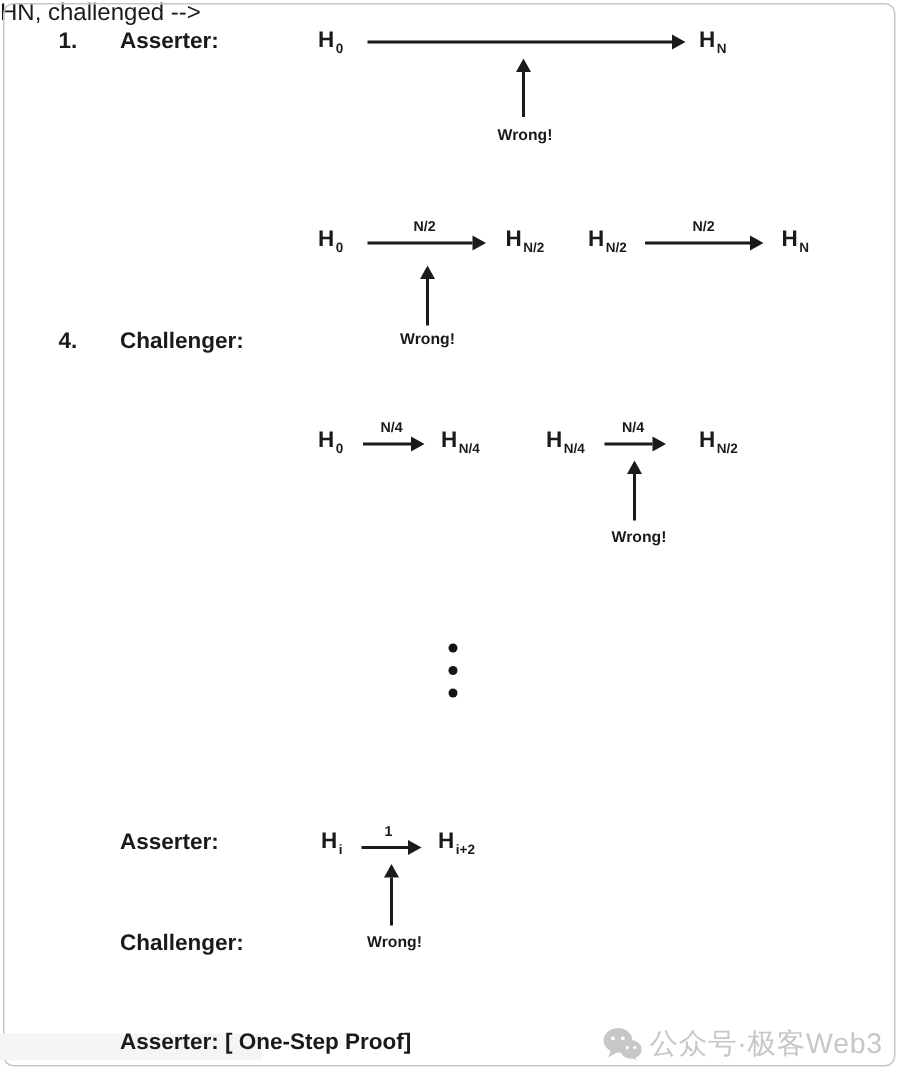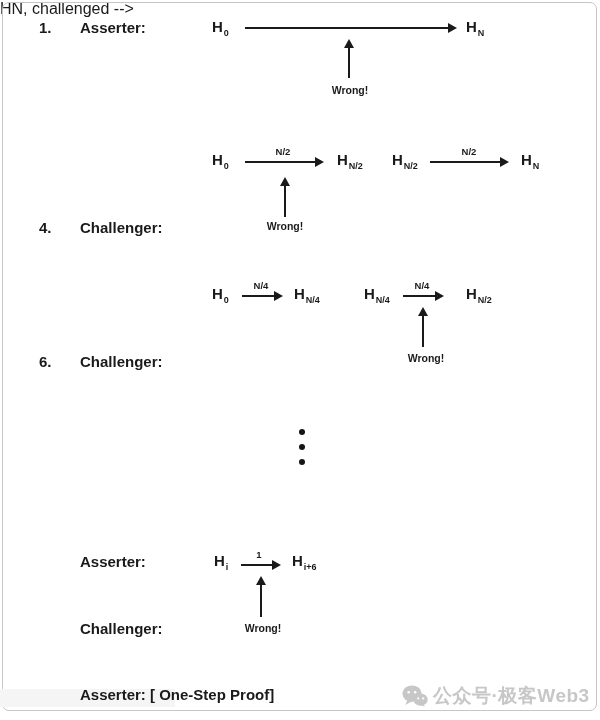--- a/index.html
+++ b/index.html
@@ -30,38 +30,35 @@
     border-bottom:9px solid #1a1a1a; border-left:5px solid transparent; border-right:5px solid transparent;
   }
   .alabel { position:absolute; font-size:9.5px; font-weight:700; transform:translateX(-50%); white-space:nowrap; }
   .wrong  { position:absolute; font-size:10.5px; font-weight:700; transform:translateX(-50%); white-space:nowrap; }
 
   .dot { position:absolute; width:6px; height:6px; border-radius:50%; background:#151515; }
 
   .band { position:absolute; left:0; top:689px; width:175px; height:18px; background:#f5f5f5; }
 
   .watermark { position:absolute; left:402px; top:683px; display:flex; align-items:center; gap:5px; }
-  .wm-text { font-size:19px; font-weight:700; color:#c7c7c7; letter-spacing:0.5px; white-space:nowrap; }
+  .wm-text { font-size:19px; font-weight:400; color:#c7c7c7; letter-spacing:0.5px; white-space:nowrap; }
 </style>
 </head>
 <body>
 
 <div class="canvas">
   <div class="frame"></div>
   <div class="band"></div>
 
   
   <div class="step" style="top:19px">
     <span class="num">1.</span><span class="role">Asserter:</span>
   </div>
   <div class="step" style="top:219px">
     <span class="num">4.</span><span class="role">Challenger:</span>
-  </div>
-  <div class="step" style="top:353px">
-    <span class="num">6.</span><span class="role">Challenger:</span>
   </div>
   <div class="step" style="top:553px">
     <span class="num"></span><span class="role">Asserter:</span>
   </div>
   <div class="step" style="top:620px">
     <span class="num"></span><span class="role">Challenger:</span>
   </div>
   <div class="step" style="top:686px">
     <span class="num"></span><span class="role">Asserter: [ One-Step Proof]</span>
   </div>
@@ -99,21 +96,21 @@
 
   
   <div class="dot" style="left:299px;top:429px"></div>
   <div class="dot" style="left:299px;top:444px"></div>
   <div class="dot" style="left:299px;top:459px"></div>
 
   
   <span class="term" style="left:214px;top:553px"><span>H</span><sub>i</sub></span>
   <div class="harrow" style="left:241px;top:564px;width:31px"></div>
   <div class="alabel" style="left:259px;top:549px">1</div>
-  <span class="term" style="left:292px;top:553px"><span>H</span><sub>i+6</sub></span>
+  <span class="term" style="left:292px;top:553px"><span>H</span><sub>i+2</sub></span>
   <div class="varrow" style="left:260px;top:585px;height:32px"></div>
   <div class="wrong" style="left:263px;top:622px">Wrong!</div>
 
   
   <div class="watermark">
     <span style="display:inline-block;line-height:0">
       <svg width="26" height="22" viewBox="0 0 26 22" xmlns="http://www.w3.org/2000/svg">
         <ellipse cx="10" cy="8.6" rx="9.6" ry="8.2" fill="#c7c7c7"></ellipse>
         <polygon points="5.5,14.5 3.4,20 10.5,16" fill="#c7c7c7"></polygon>
         <circle cx="6.6" cy="7.2" r="1.25" fill="#ffffff"></circle>

